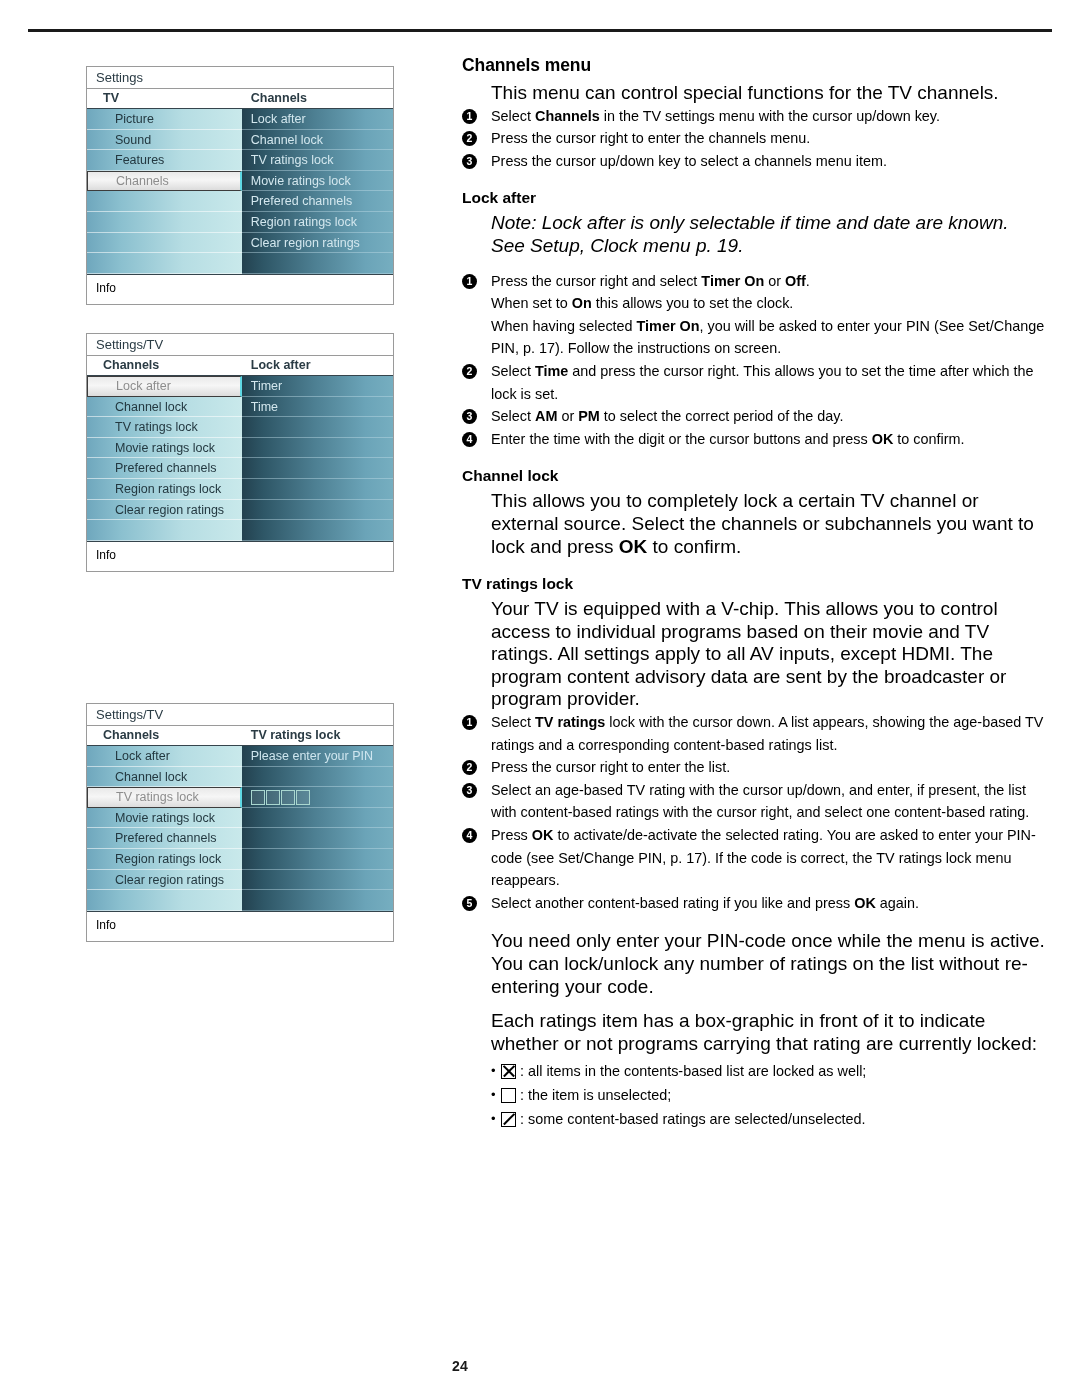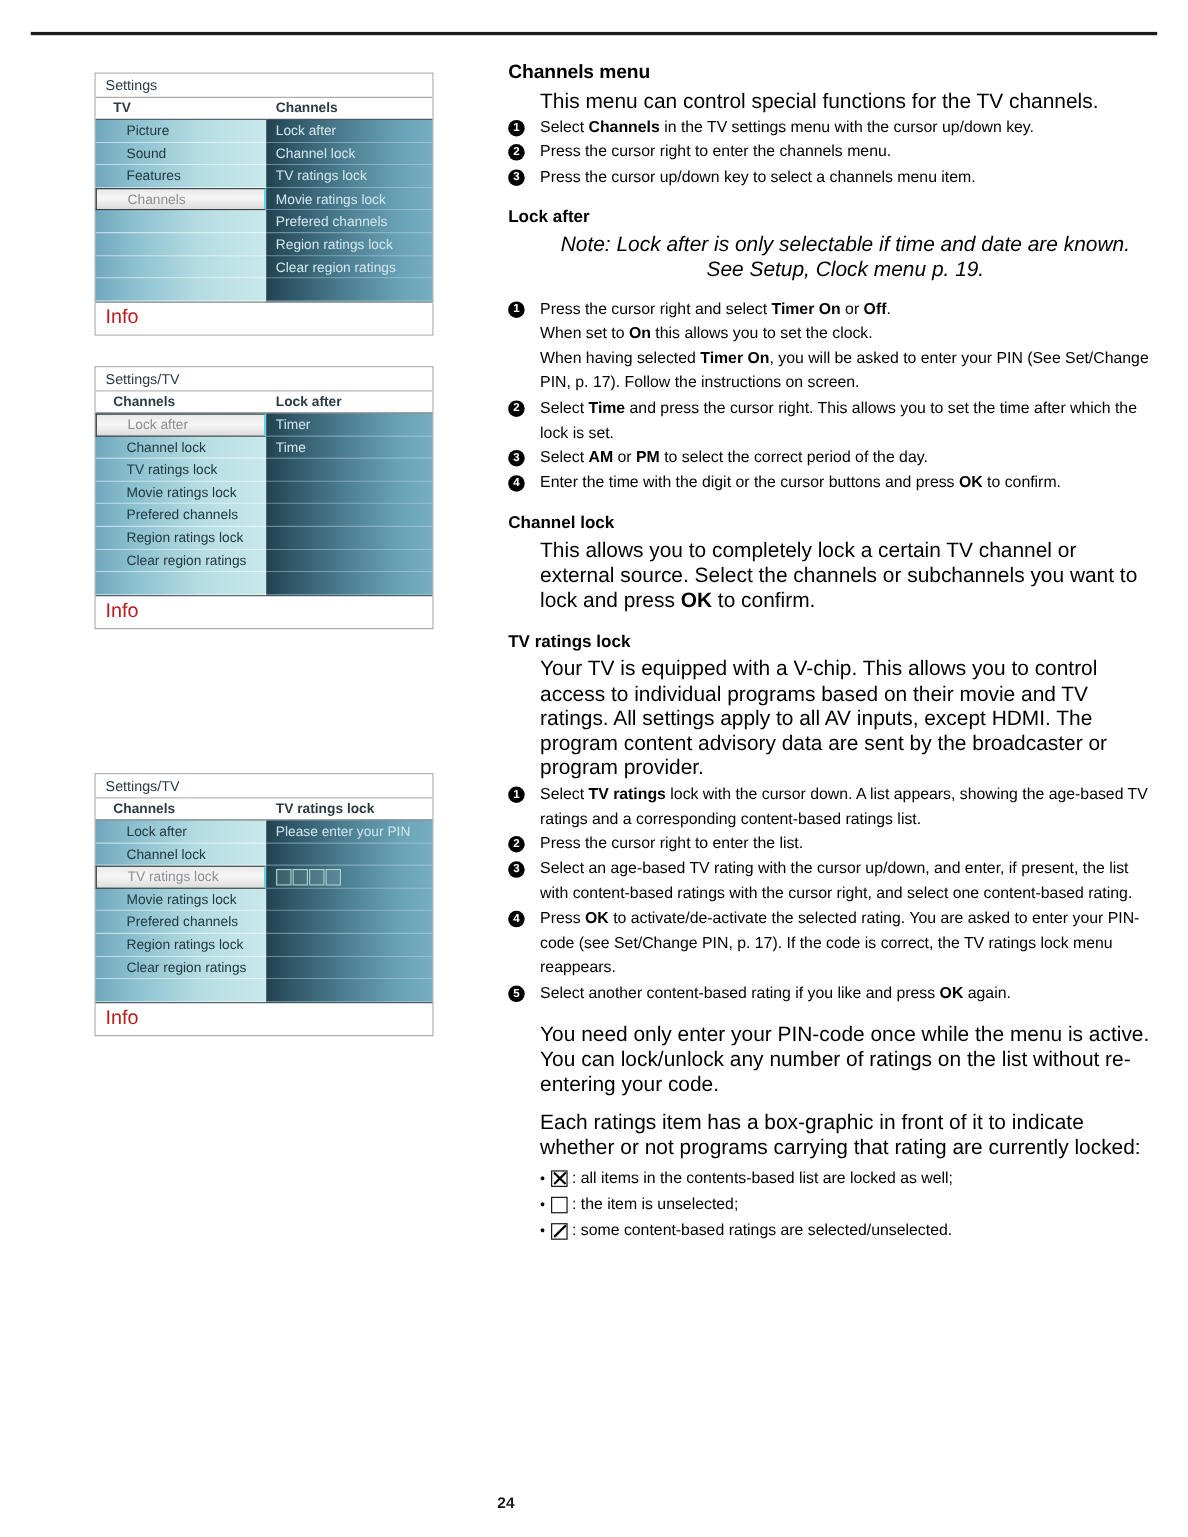--- a/index.html
+++ b/index.html
@@ -131,22 +131,22 @@
     height: 15px;
     border: 1px solid #a9d6cf;
     background: rgba(255,255,255,.10);
     box-sizing: border-box;
   }
 
   .osd-info {
     height: 30px;
     line-height: 26px;
     padding-left: 9px;
-    font-size: 18px;
-    color: #b91c1c;
+    font-size: 12px;
+    color: #000000;
     background: #ffffff;
     border-top: 1px solid #35444c;
     box-sizing: border-box;
   }
 
   
   .doc {
     position: absolute;
     left: 462px;
     top: 55px;
@@ -167,21 +167,20 @@
   }
   p.para {
     font-size: 19px;
     line-height: 22.6px;
     margin: 0 0 0 29px;
     color: #000;
   }
   p.para.note {
     font-style: italic;
     margin-top: 2px;
-    text-align: center;
   }
   p.gap { margin-bottom: 12px; }
 
   ol.steps {
     list-style: none;
     margin: 0;
     padding: 0;
   }
   ol.steps li {
     position: relative;

